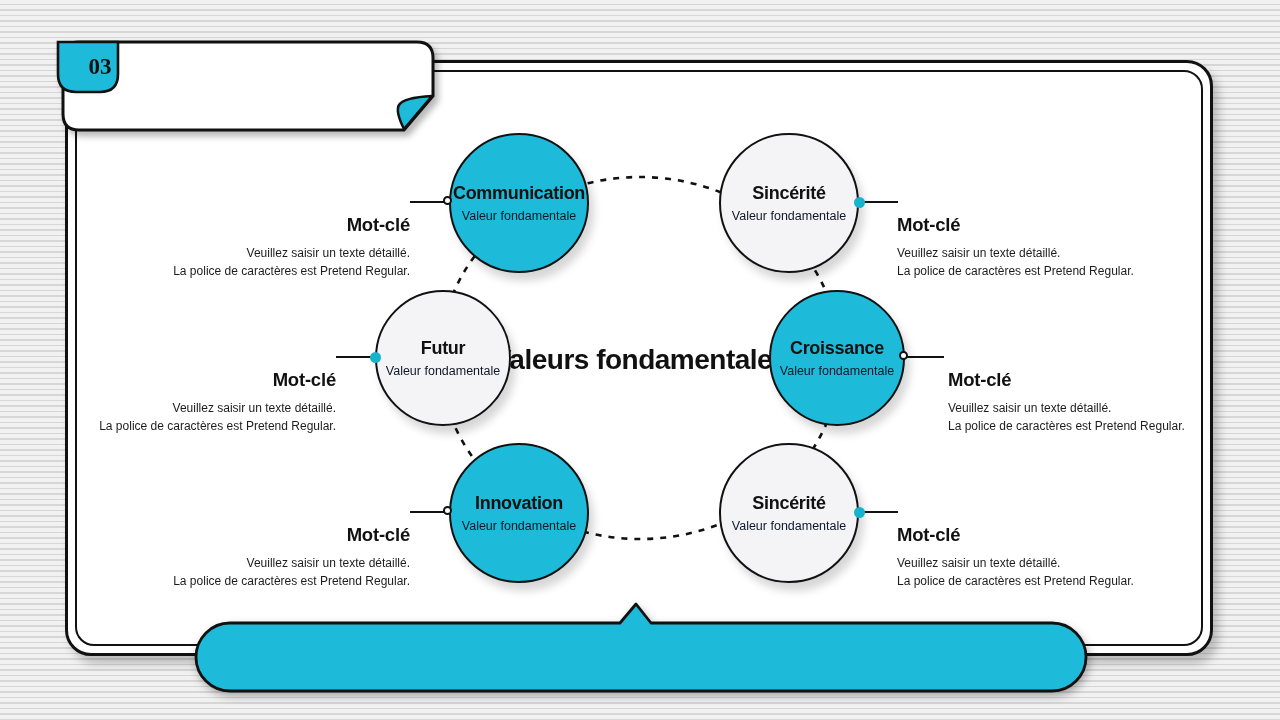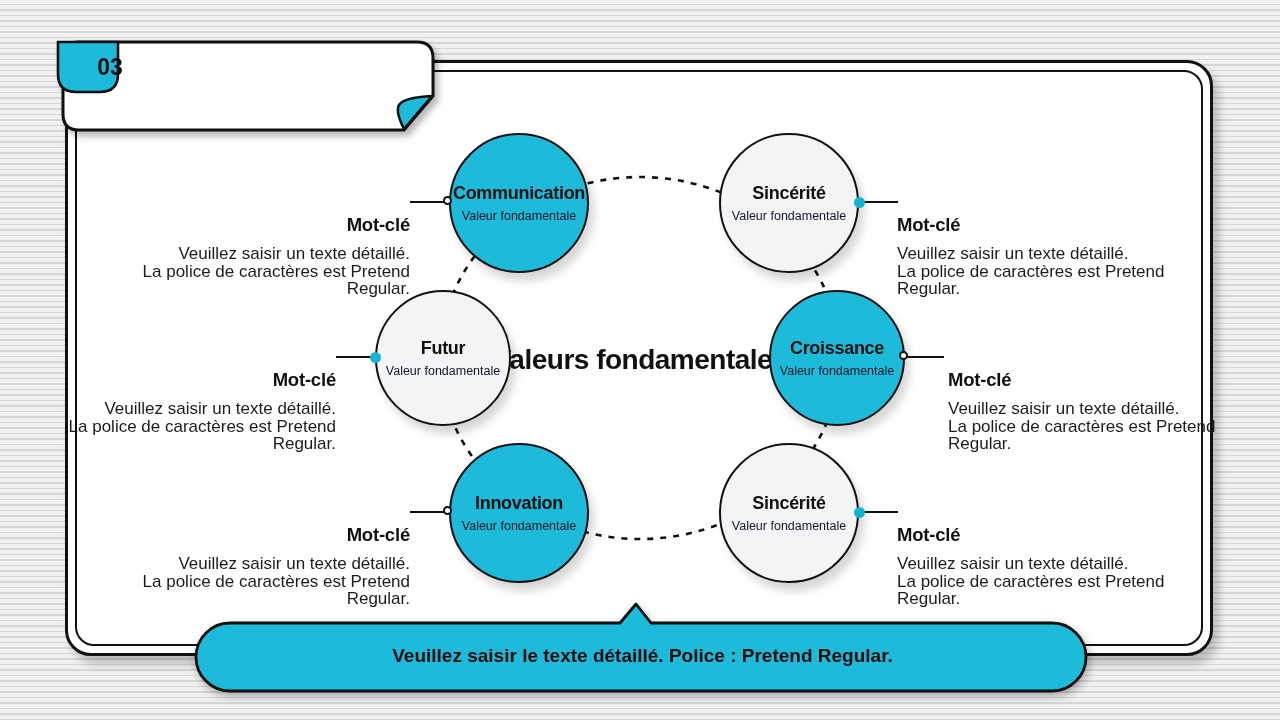--- a/index.html
+++ b/index.html
@@ -40,31 +40,31 @@
   .vcircle .vname { font-size:18px; font-weight:600; color:#111; letter-spacing:-0.3px; }
   .vcircle .vtag  { font-size:12.5px; font-weight:400; color:#0f172a; margin-top:5px; }
 
   .connector-line { position:absolute; height:2px; background:#111; z-index:4; }
   .dot { position:absolute; border-radius:50%; z-index:4; }
   .dot.white  { width:9px; height:9px; border:2px solid #111; background:#fff; }
   .dot.accent { width:11px; height:11px; background:#17b3cd; }
 
   .kw-block { position:absolute; z-index:4; color:#111;margin-top:44px; }
   .kw-block .kw   { font-size:18.5px; font-weight:600; letter-spacing:-0.2px; margin-bottom:9px; }
-  .kw-block .desc { font-size:17px; color:#1c1c1c; line-height:17.5px; }
+  .kw-block .desc { font-size:12px; color:#1c1c1c; line-height:17.5px; }
   .kw-block.al-r { text-align:right; }
   .kw-block.al-l { text-align:left; }
 
   
   .header-svg { position:absolute; left:38px; top:34px; width:420px; height:120px; z-index:5;
     filter:drop-shadow(4px 5px 3px rgba(0,0,0,.28)); }
   .badge-num {
-    position:absolute; left:68px; top:47px; width:84px; height:40px; z-index:6;
+    position:absolute; left:58px; top:47px; width:84px; height:40px; z-index:6;
     display:flex; align-items:center; justify-content:center;
-    font-size:23px; font-weight:bold; color:#101010;
+    font-size:23px; font-weight:bold; color:#101010;font-family:Liberation Serif, serif;
   }
   .header-title {
     position:absolute; left:130px; top:69px; z-index:6;
     font-size:29px; font-weight:bold; color:#0d0d0d; letter-spacing:-0.5px;
   }
 
   
   .pill-svg { position:absolute; left:185px; top:592px; width:915px; height:110px; z-index:5;
     filter:drop-shadow(2px 4px 4px rgba(0,0,0,.3)); }
   .pill-text {
@@ -161,15 +161,14 @@
   <svg class="header-svg" viewBox="0 0 420 120">
     <path d="M 41 8 L 379 8 Q 395 8 395 24 L 395 62 L 366 96 L 41 96 Q 25 96 25 80 L 25 24 Q 25 8 41 8 Z" fill="#ffffff" stroke="#111" stroke-width="3"></path>
     <path d="M 20 8 L 80 8 L 80 40 Q 80 58 62 58 L 38 58 Q 20 58 20 40 Z" fill="#1ebad9" stroke="#111" stroke-width="2.6"></path>
     <path d="M 394 62 C 376 63 364 66 361 71 C 358 76 361 85 366 95 Z" fill="#1ebad9" stroke="#111" stroke-width="2.6" stroke-linejoin="round"></path>
   </svg>
   <div class="badge-num">03</div>
 
   <svg class="pill-svg" viewBox="0 0 915 110">
     <path d="M 45 31 L 435 31 L 451 12 L 466 31 L 867 31 A 34 34 0 0 1 867 99 L 45 99 A 34 34 0 0 1 45 31 Z" fill="#1ebad9" stroke="#111" stroke-width="2.8" stroke-linejoin="round"></path>
   </svg>
-  <div class="pill-text">Veuillez saisir le texte détaillé. Police : Pretend Regular.</div>
 
 </div>
 
 </body></html>

